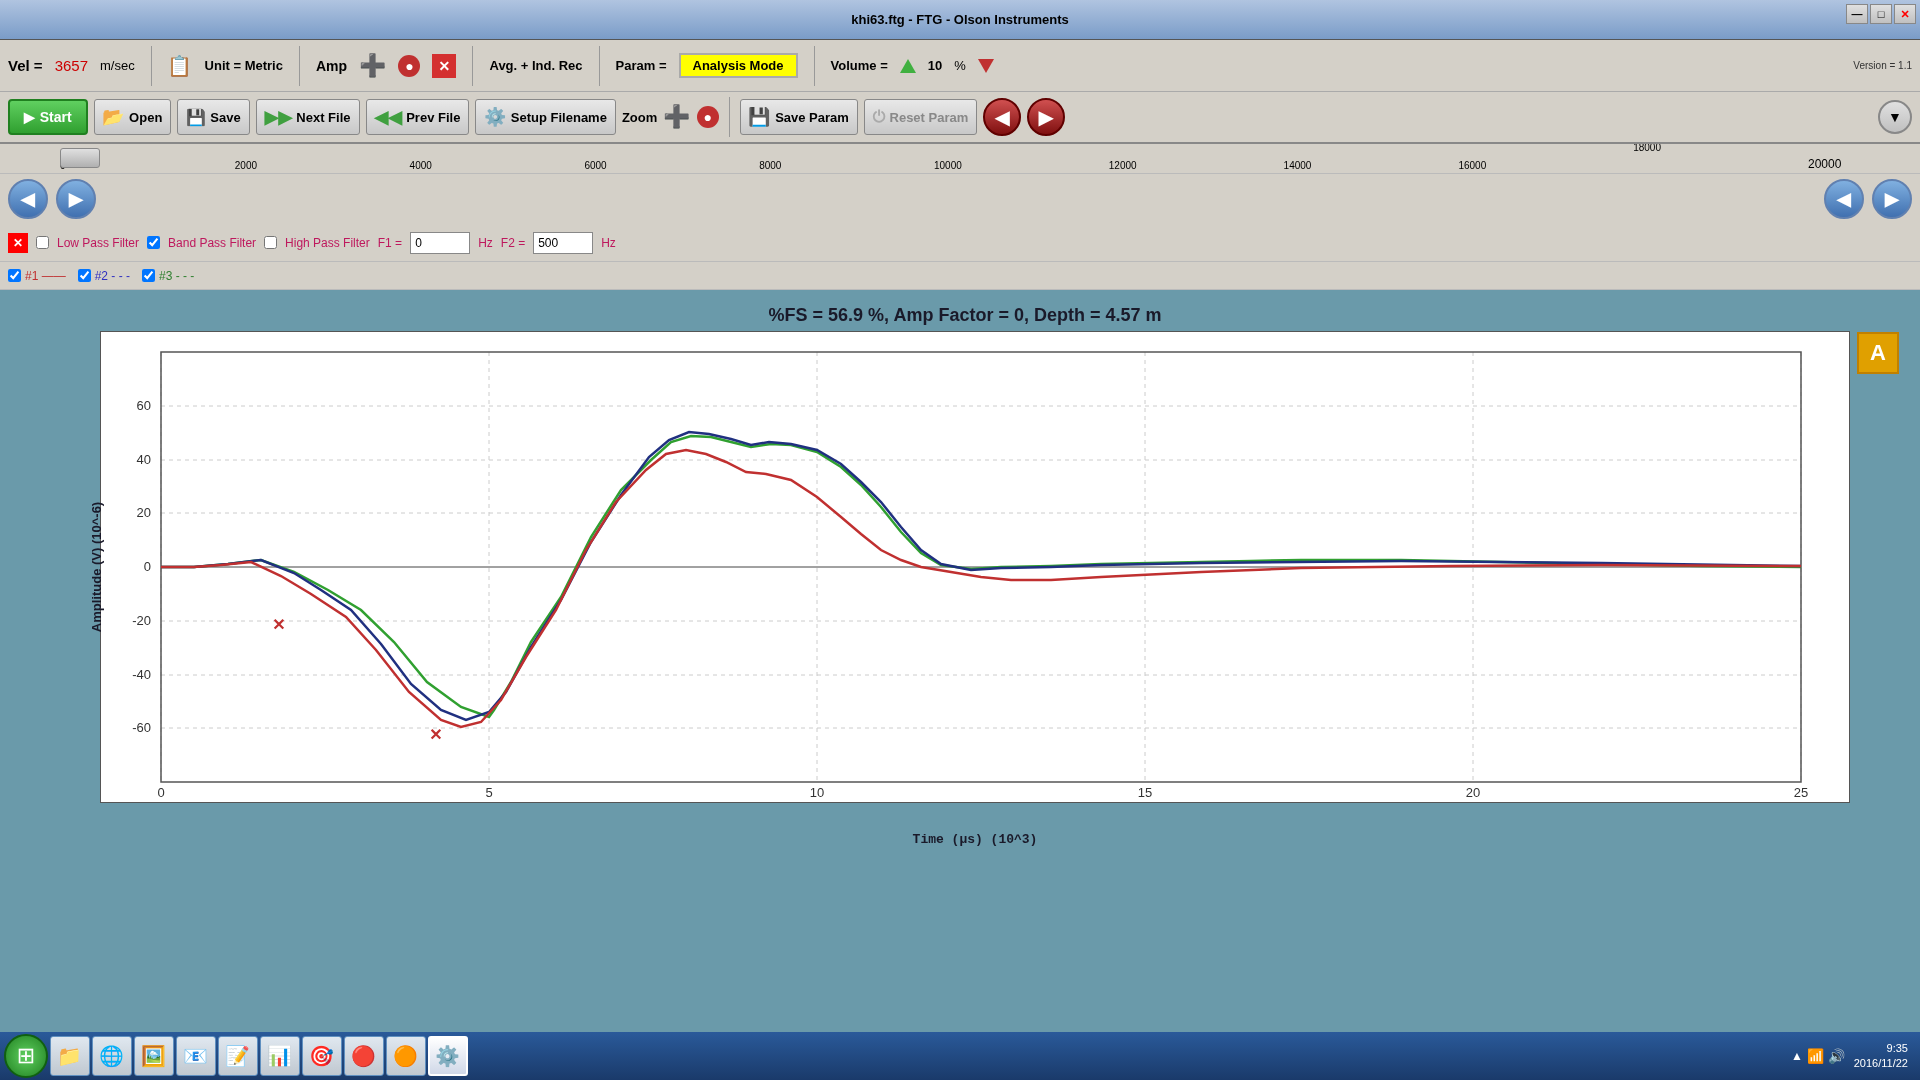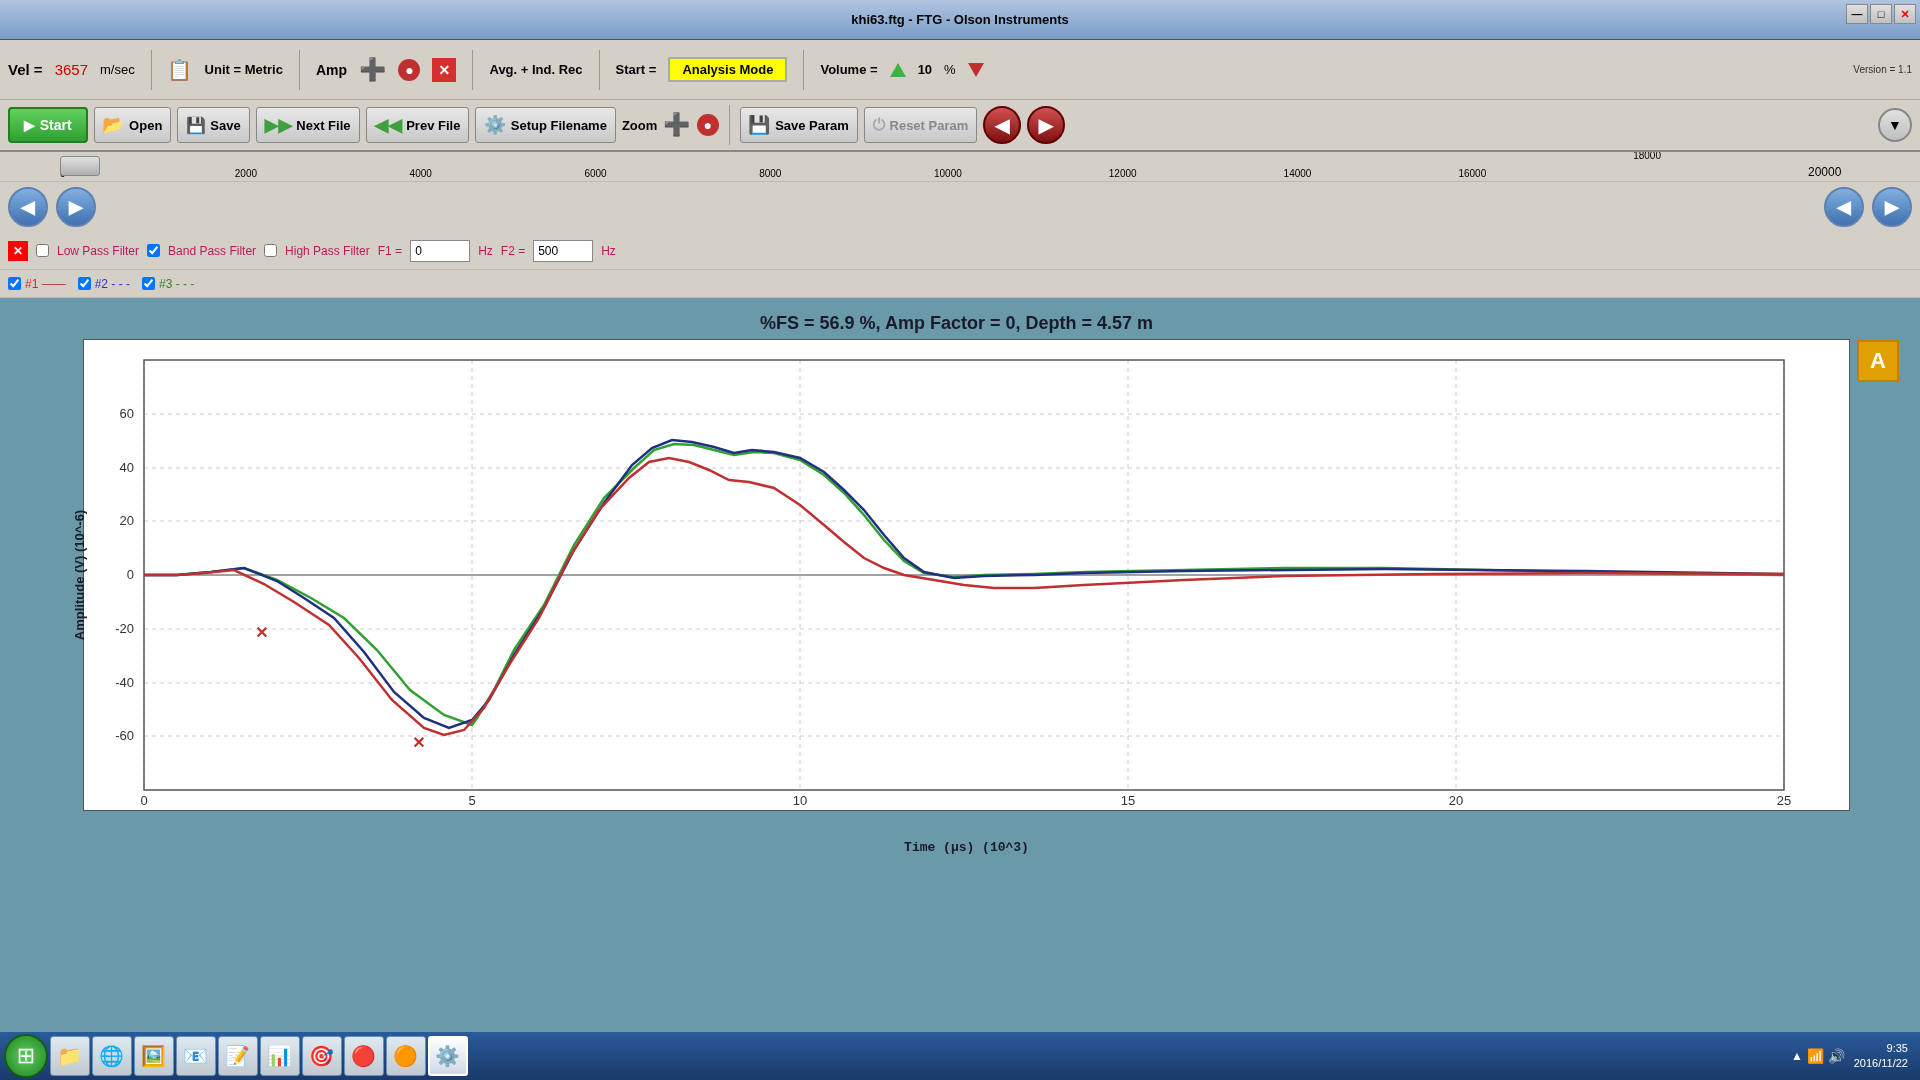--- a/index.html
+++ b/index.html
@@ -32,21 +32,21 @@
       font-size: 11px;
       cursor: pointer;
       display: flex; align-items: center; justify-content: center;
       font-weight: bold;
     }
     .win-btn.close { color: red; }
 
     
     #toolbar1 {
       background: #d4d0c8;
-      height: 60px;
+      height: 52px;
       display: flex;
       align-items: center;
       padding: 0 8px;
       gap: 12px;
       border-bottom: 1px solid #aaa;
     }
 
     
     #toolbar2 {
       background: #d4d0c8;
@@ -297,21 +297,21 @@
       display: flex;
       flex-direction: column;
       height: calc(1080px - 28px - 48px);
     }
 
     .chart-container {
       flex: 1;
       background: #6a9aaa;
       display: flex;
       flex-direction: column;
-      padding: 5px 10px 10px 3px;
+      padding: 5px 10px 10px 20px;
       position: relative;
     }
 
     
     input[type="checkbox"] { cursor: pointer; }
     .amp-plus { color: #40a040; font-size: 22px; cursor: pointer; line-height: 1; }
     .amp-minus { color: #c03030; font-size: 22px; cursor: pointer; line-height: 1; width: 22px; height: 22px; background: #c03030; border-radius: 50%; display: flex; align-items: center; justify-content: center; color: white; font-size: 14px; }
     .amp-x { width: 24px; height: 24px; background: #d43030; display: flex; align-items: center; justify-content: center; color: white; font-weight: bold; font-size: 14px; cursor: pointer; }
 
     .zoom-label { font-size: 13px; font-weight: bold; }
@@ -363,21 +363,21 @@
     <span class="amp-plus">➕</span>
     <div class="amp-minus">●</div>
     <div class="amp-x">✕</div>
 
     <div class="sep"></div>
 
     <span style="font-weight:bold; font-size:13px;">Avg. + Ind. Rec</span>
 
     <div class="sep"></div>
 
-    <span style="font-weight:bold;">Start =</span>
+    <span style="font-weight:bold;">Param =</span>
     <div class="status-badge">Analysis Mode</div>
 
     <div class="sep"></div>
 
     <span style="font-weight:bold;">Volume =</span>
     <div class="vol-triangle-up"></div>
     <span style="font-weight:bold;">10</span>
     <span>%</span>
     <div class="vol-triangle-down"></div>
 

